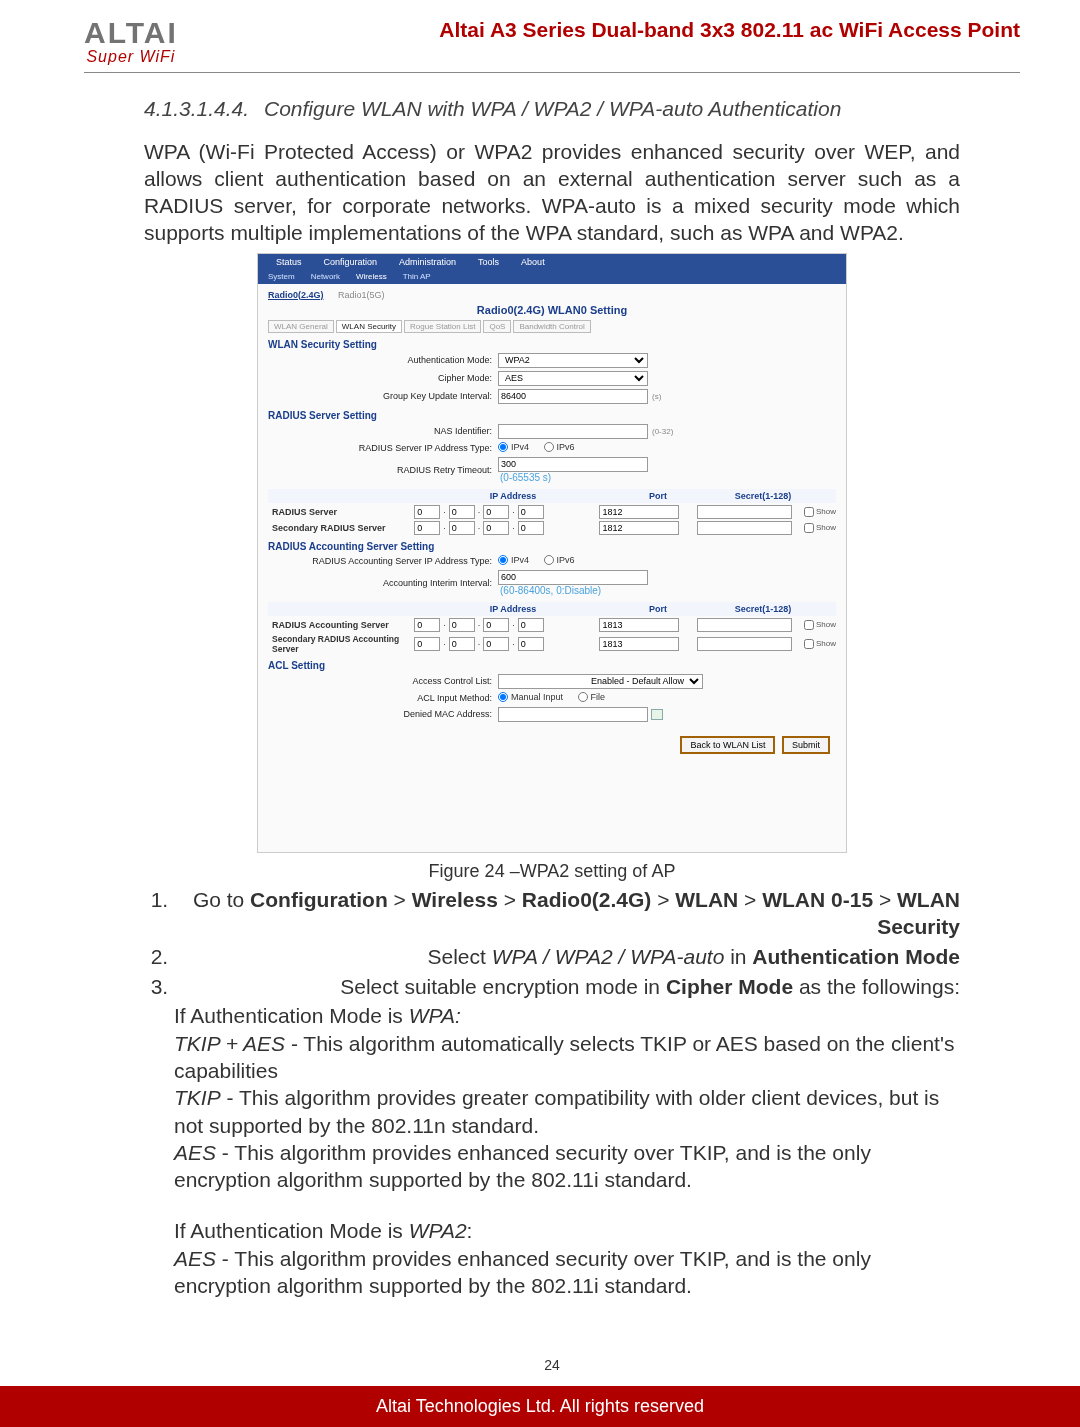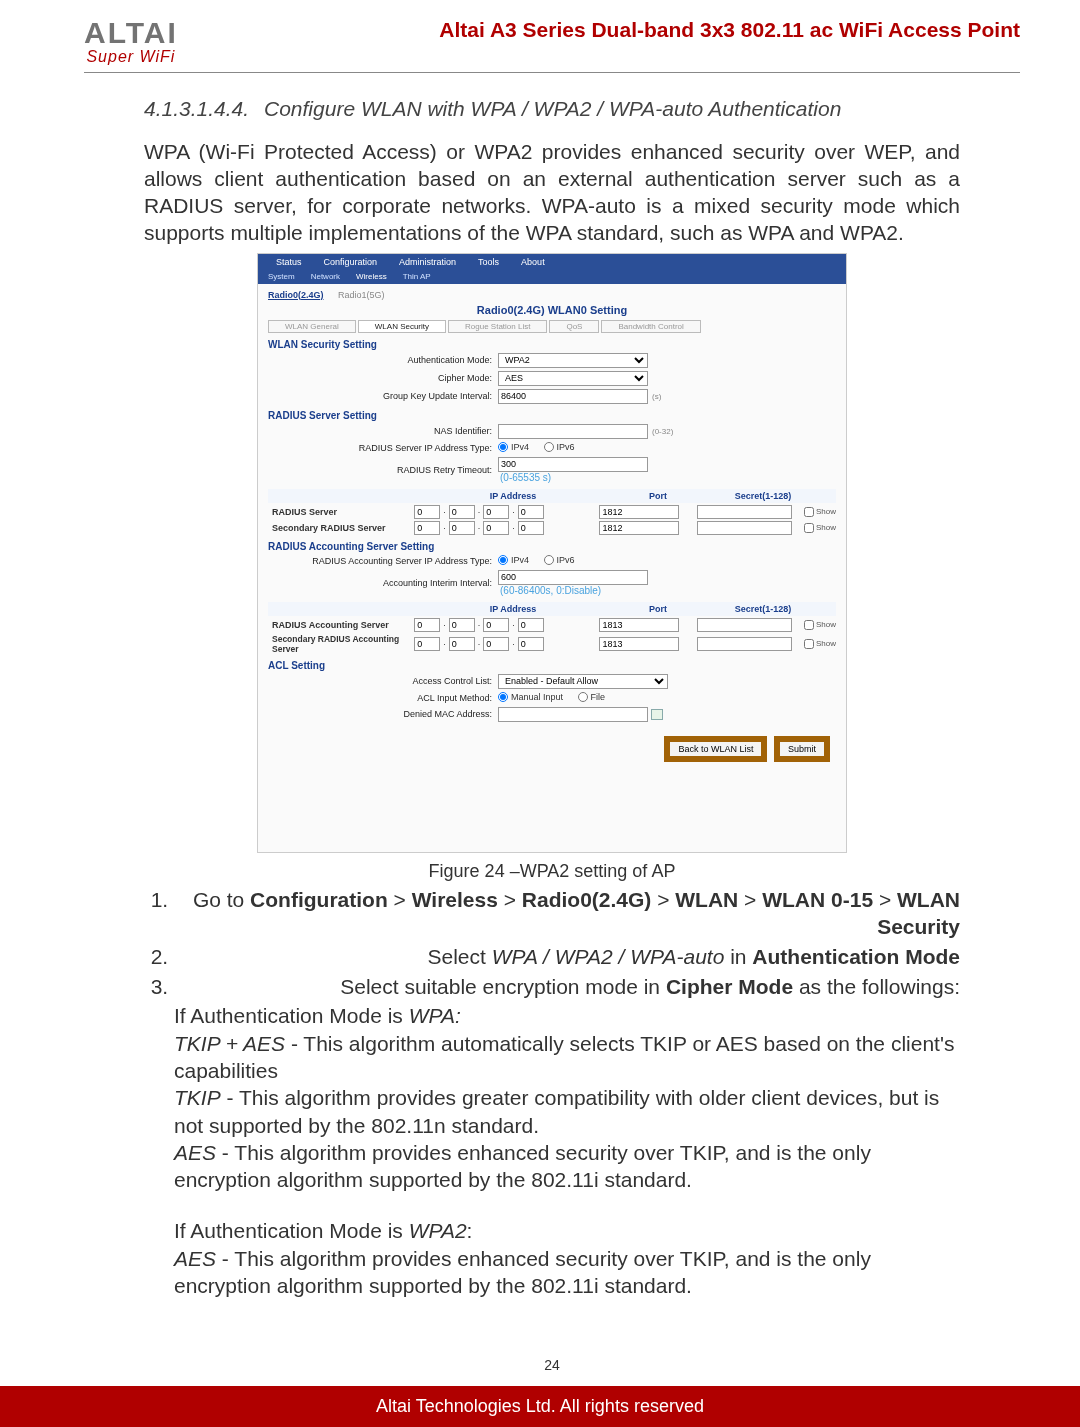--- a/index.html
+++ b/index.html
@@ -22,21 +22,21 @@
   .fig-topbar { background: #2b4f97; color: #fff; height: 16px; display: flex; align-items: center; gap: 22px; padding-left: 18px; font-size: 9px; }
   .fig-subbar { background: #2b4f97; color: #cfe0ff; height: 14px; display: flex; align-items: center; gap: 16px; padding-left: 10px; font-size: 8px; }
   .fig-subbar .active { color: #fff; }
   .fig-body { padding: 4px 10px; }
   .radio-links { font-size: 9px; padding: 2px 0; }
   .radio-links .a { color: #1a3e8c; text-decoration: underline; font-weight: 700; }
   .radio-links .b { color: #888; margin-left: 12px; }
   .panel-title { text-align: center; color: #1a3e8c; font-weight: 700; font-size: 11px; margin: 2px 0 4px; }
   .sec-h { color: #1a3e8c; font-weight: 700; font-size: 10px; margin: 6px 0 2px; }
   .tabs-row { display: flex; gap: 2px; margin-bottom: 4px; }
-  .mini-tab { border: 1px solid #bbb; padding: 1px 16px; font-size: 8px; color: #999; background: #f7f7f7; text-align: center; }
+  .mini-tab { border: 1px solid #bbb; padding: 1px 5px; font-size: 8px; color: #999; background: #f7f7f7; text-align: center; }
   .mini-tab.active { color: #222; background: #fff; }
   .frow { display: flex; align-items: center; margin: 3px 0; }
   .flabel { width: 230px; text-align: right; font-size: 9px; color: #222; font-weight: 400; padding-right: 6px; }
   .fval input[type=text], .fval select { border: 1px solid #999; height: 15px; font-size: 9px; padding: 0 2px; width: 150px; background: #fff; }
   .fval .hint { color: #888; font-size: 8px; margin-left: 4px; }
   .fval .hint-blue { color: #4aa3df; font-size: 10px; display:block; margin-left:2px; }
   .tbl-head { display: flex; color: #1a3e8c; font-weight: 700; font-size: 9px; margin-top: 6px; background:#f2f6fc; padding:2px 0; }
   .tbl-head .c1 { width: 150px; padding-left:4px; }
   .tbl-head .c2 { width: 190px; text-align:center; }
   .tbl-head .c3 { width: 100px; text-align:center; }
@@ -46,21 +46,21 @@
   .tbl-row .c2 { width: 190px; display: flex; gap: 2px; }
   .tbl-row .c2 input { width: 26px; height: 14px; border: 1px solid #999; font-size: 9px; text-align:left; padding-left:2px; }
   .tbl-row .dot { padding: 0 1px; }
   .tbl-row .c3 { width: 100px; }
   .tbl-row .c3 input { width: 80px; height: 14px; border: 1px solid #999; font-size: 9px; padding-left:2px;}
   .tbl-row .c4 { width: 110px; }
   .tbl-row .c4 input { width: 95px; height: 14px; border: 1px solid #999; font-size: 9px; }
   .tbl-row .c5 { font-size: 8px; color: #555; display:flex; align-items:center; gap:2px;}
   .tbl-row .c5 input { margin:0; width:10px; height:10px;}
   .btns { text-align: right; margin-top: 14px; padding-right:6px; }
-  .btns button { font-size: 9px; border: 6px solid #a16207; background: #f4f4f4; padding: 2px 8px; margin-left: 4px; }
+  .btns button { font-size: 9px; border: 2px solid #a16207; background: #f4f4f4; padding: 2px 8px; margin-left: 4px; }
   .fig-caption { font-size: 18px; color: #333; margin-top: 4px; }
   ol.steps { margin: 4px 60px 0 90px; font-size: 21px; line-height: 1.32; }
   ol.steps li { margin-bottom: 2px; padding-left: 6px; text-align: right; }
   .indent { margin-left: 90px; margin-right: 60px; font-size: 21px; line-height: 1.3; }
   .indent2 { margin-left: 90px; margin-right: 60px; font-size: 21px; line-height: 1.3; margin-top: 24px; }
   .pagenum { text-align: center; font-size: 14px; color: #333; margin-top: 58px; }
   .footer { position:absolute; bottom:0; left:0; right:0; background: #b00000; color: #fff; text-align: center; font-size: 18px; padding: 10px 0; }
   b { font-weight: 700; }
   i { font-style: italic; }
   .radio-inline { display:inline-flex; align-items:flex-start; gap:3px; margin-right:12px; font-size:9px;}
@@ -255,21 +255,21 @@
           <div class="c4"><input type="password" style=""></div>
           <div class="c5">
               <input type="checkbox" style="">
               <span>Show</span>
             </div>
         </div>
 
         <div class="sec-h">ACL Setting</div>
         <div class="frow">
           <div class="flabel">Access Control List:</div>
-          <div class="fval"><select style="width:170px;"><option>Enabled - Default Allow</option></select></div>
+          <div class="fval"><select style="width:205px;text-align:right;"><option>Enabled - Default Allow</option></select></div>
         </div>
         <div class="frow">
           <div class="flabel">ACL Input Method:</div>
           <div class="fval">
             <label class="radio-inline">
                 <input type="radio" checked="" style="">
                 <span>Manual Input</span>
               </label>
             <label class="radio-inline">
                 <input type="radio" style="">

